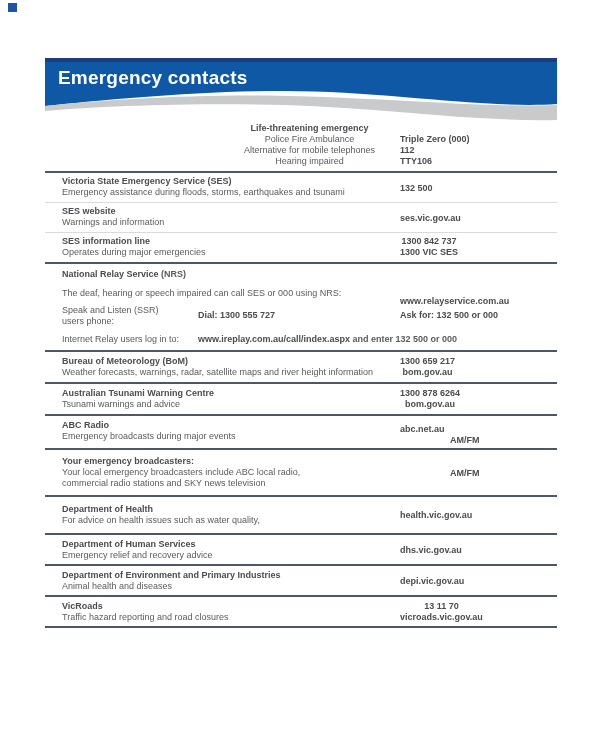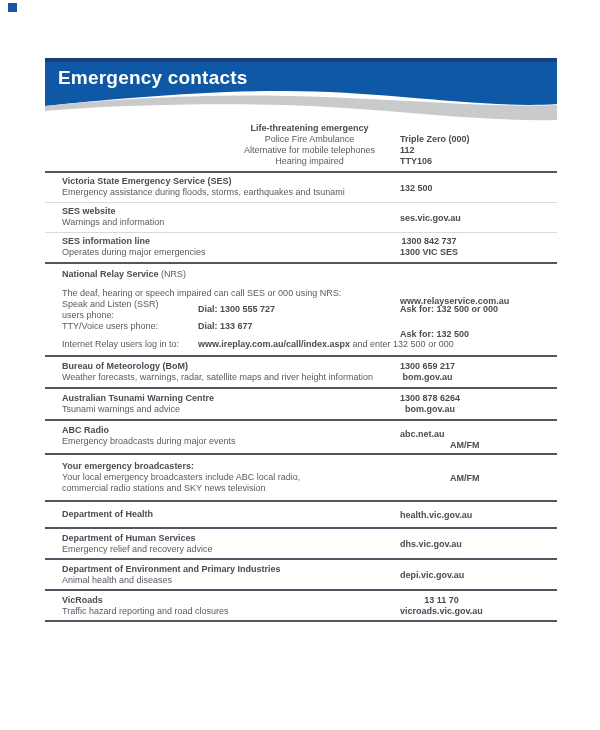--- a/index.html
+++ b/index.html
@@ -45,23 +45,23 @@
   .vals-abc{position:absolute;left:338px;top:4px;}
   .vals-abc .indent{padding-left:50px;}
   .vcenter{position:absolute;left:355px;top:50%;transform:translateY(-50%);}
   .vcenter2{position:absolute;left:405px;top:50%;transform:translateY(-50%);}
   .mid{position:absolute;left:136px;top:0;white-space:nowrap;}
   .mid5{position:absolute;left:136px;top:5px;white-space:nowrap;}
   .ask{position:absolute;left:338px;top:8px;}
   .ask5{position:absolute;left:338px;top:5px;}
   .lbl-narrow{display:inline-block;width:112px;vertical-align:top;}
   .mt8{margin-top:8px;}
-  .mt6{}
+  .mt6{margin-top:6px;}
   .mt7{margin-top:7px;}
-  .reg{font-weight:normal;color:var(--c-text,#5a5b5e);}
+  .reg{font-weight:bold;color:var(--c-text,#5a5b5e);}
 </style>
 </head>
 <body>
 
 <div class="page">
 
   <div class="corner-mark tl"></div>
   <div class="corner-mark bl"></div>
 
   <div class="banner">
@@ -120,25 +120,20 @@
       </div>
       <div class="row mt8">
         <span class="d">The deaf, hearing or speech impaired can call SES or 000 using NRS:</span>
         <span class="val ask">www.relayservice.com.au</span>
       </div>
       <div class="row mt6">
         <span class="lbl-narrow">Speak and Listen (SSR) users phone:</span>
         <span class="val mid5">Dial: 1300 555 727</span>
         <span class="val ask5">Ask for: 132 500 or 000</span>
       </div>
-      <div class="row mt6">
-        <span class="d">TTY/Voice users phone:</span>
-        <span class="val mid">Dial: 133 677</span>
-        <span class="val ask">Ask for: 132 500</span>
-      </div>
       <div class="row mt7">
         <span class="d">Internet Relay users log in to:</span>
         <span class="mid">
           <span class="val">www.ireplay.com.au/call/index.aspx</span><span class="reg"> and enter 132 500 or 000</span>
         </span>
       </div>
     </div>
 
     <div class="sec dark">
       <div class="row">
@@ -175,20 +170,21 @@
 
     <div class="sec dark bcast">
       <div class="t">Your emergency broadcasters:</div>
       <div class="d">Your local emergency broadcasters include ABC local radio,</div>
       <div class="d">commercial radio stations and SKY news television</div>
       <span class="val vcenter2">AM/FM</span>
     </div>
 
     <div class="sec dark health">
       <div class="t">Department of Health</div>
+      <div class="d">For advice on health issues such as water quality,</div>
       <span class="val vcenter">health.vic.gov.au</span>
     </div>
 
     <div class="sec dark tight">
       <div class="t">Department of Human Services</div>
       <div class="d">Emergency relief and recovery advice</div>
       <span class="val vcenter">dhs.vic.gov.au</span>
     </div>
 
     <div class="sec dark tight">

